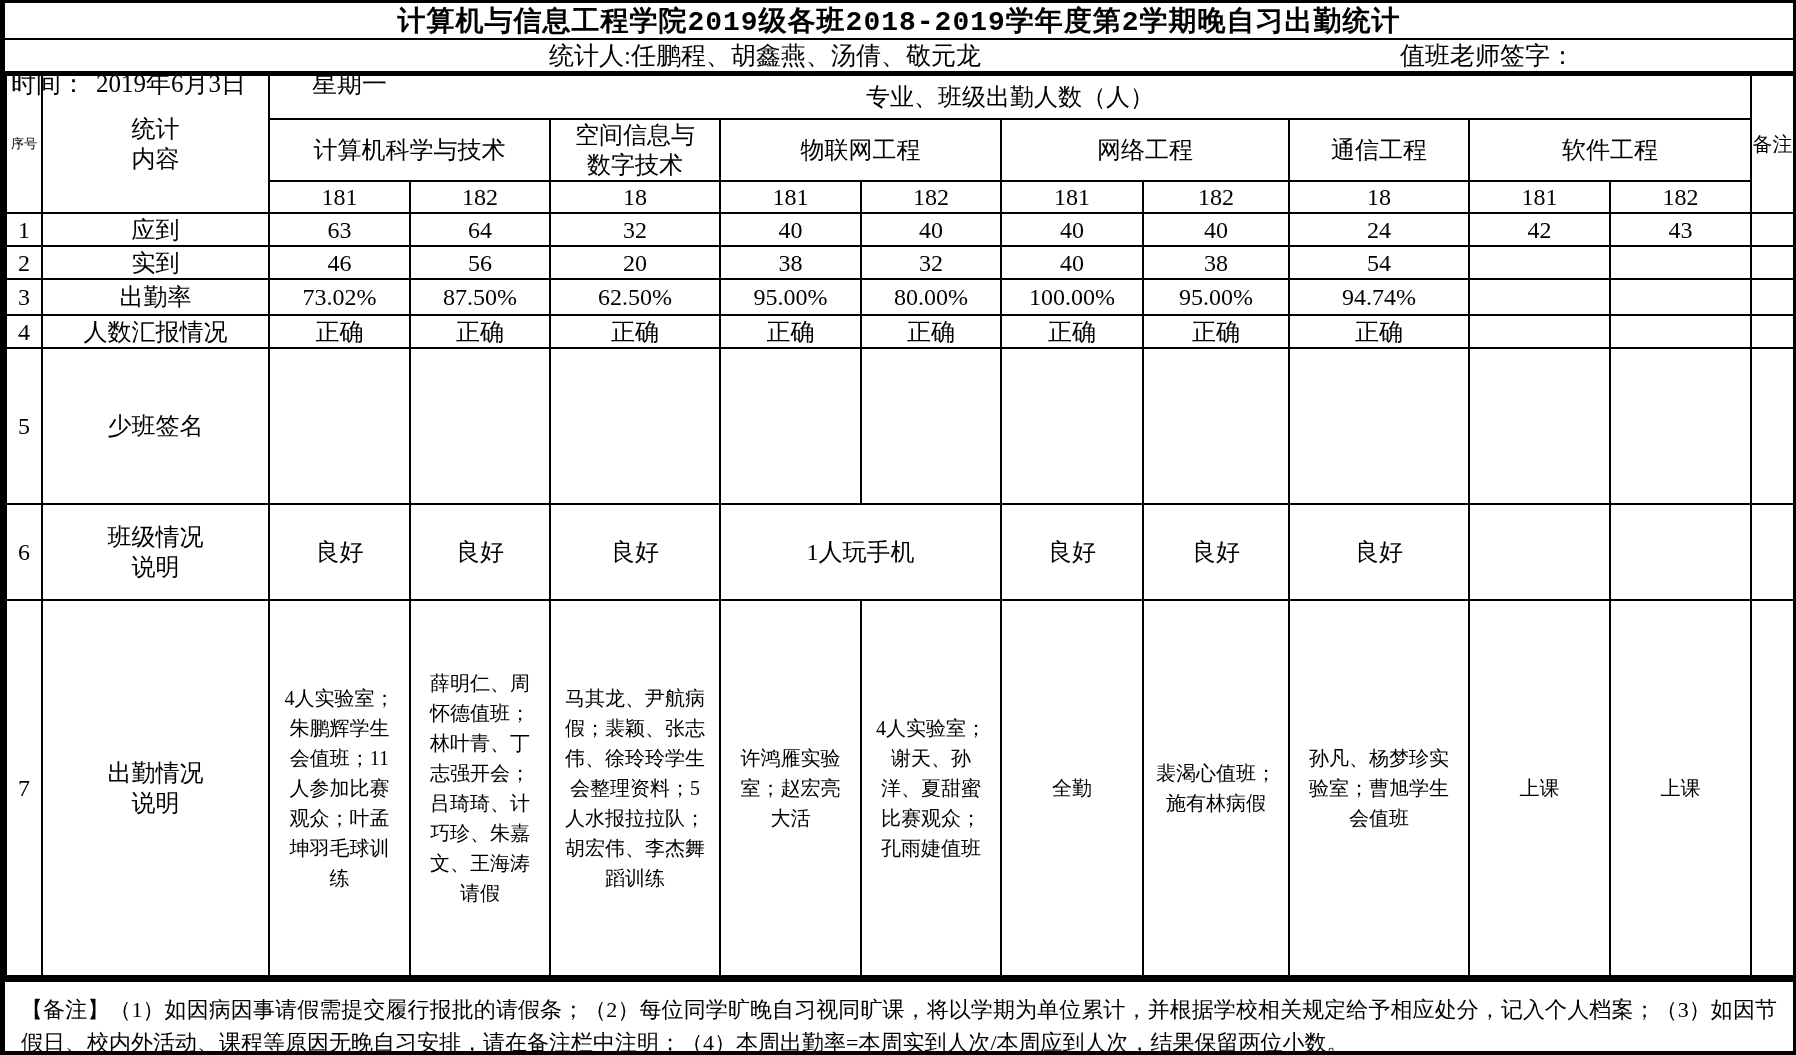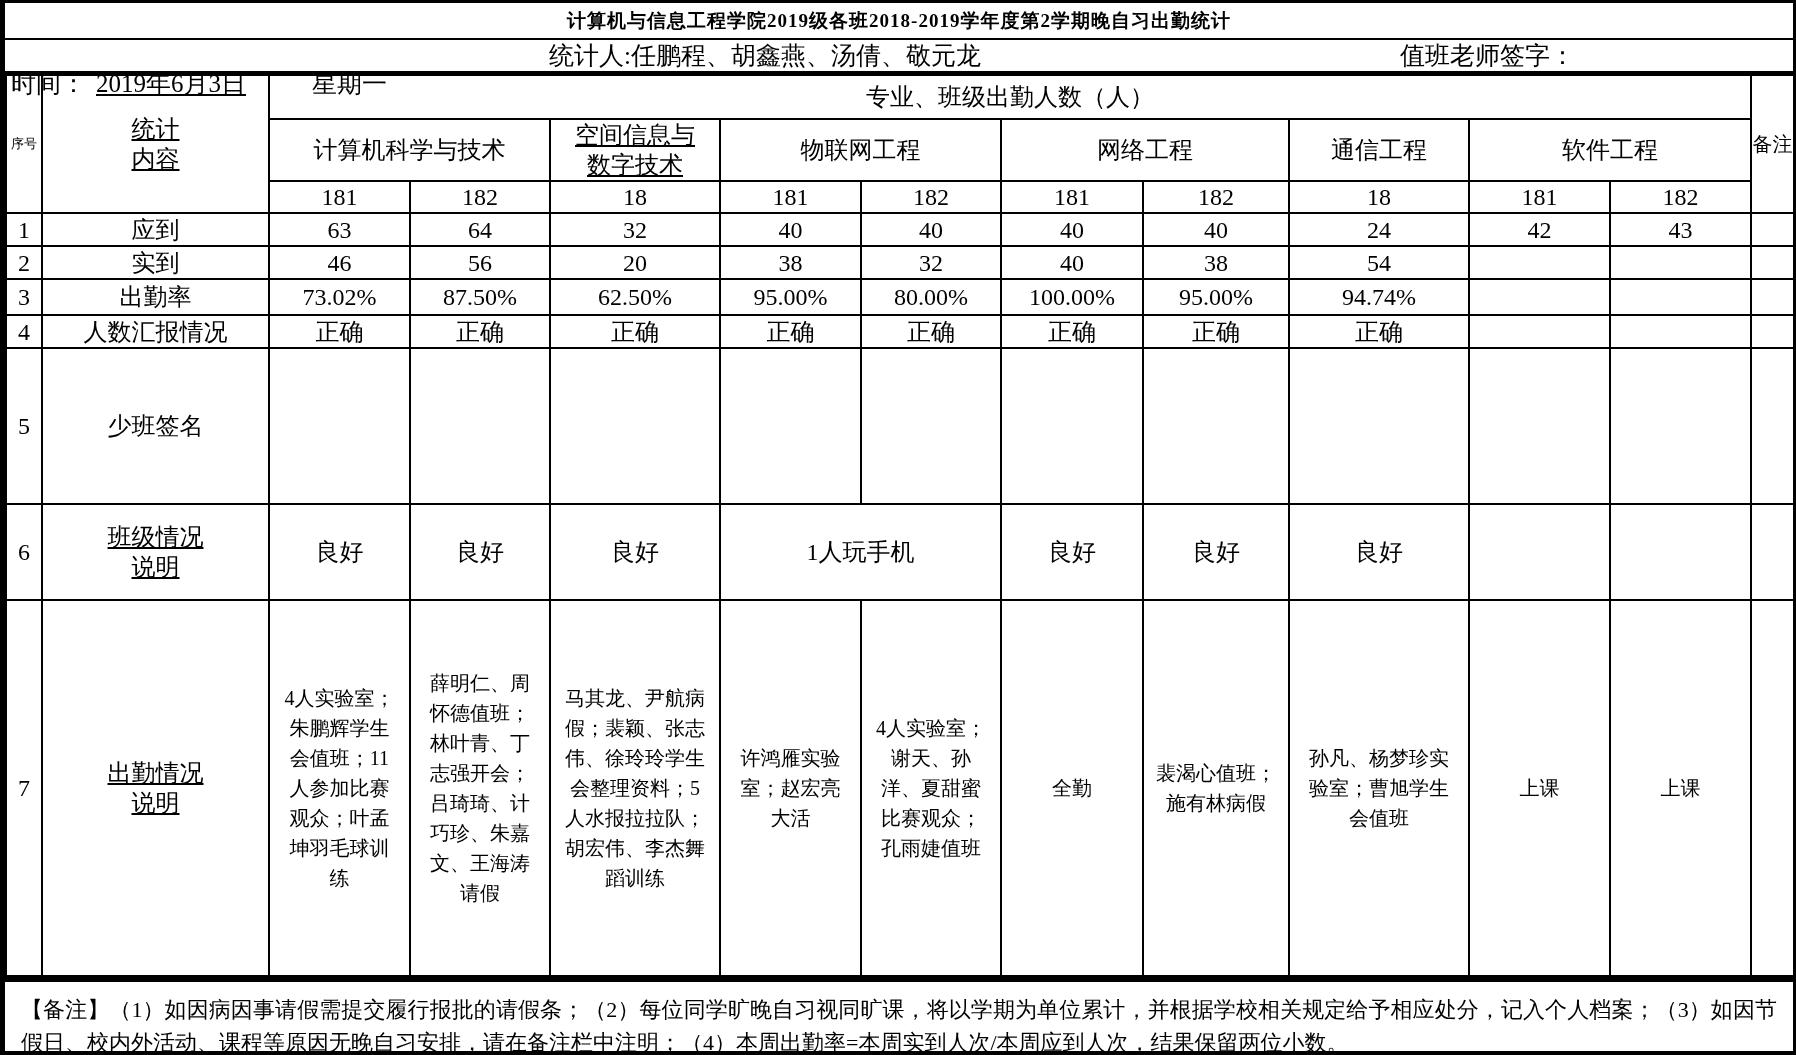--- a/index.html
+++ b/index.html
@@ -1,27 +1,27 @@
 <!DOCTYPE html>
 <html><head>
 <meta charset="utf-8">
 <style>
   html,body{margin:0;padding:0;background:#ffffff;}
   body{font-family:"Liberation Serif","DejaVu Serif",serif;color:#000;}
   .wrap{width:1796px;height:1055px;box-sizing:border-box;border:3px solid #000;border-left-width:5px;border-bottom-width:4px;background:#fff;overflow:hidden;}
-  .title-row{height:35px;border-bottom:2px solid #000;display:flex;align-items:center;justify-content:center;font-size:19px;font-weight:700;letter-spacing:1px;}
+  .title-row{height:35px;border-bottom:2px solid #000;display:flex;align-items:center;justify-content:center;font-size:28px;font-weight:700;letter-spacing:1px;font-family:Liberation Mono, monospace;}
   .info-row{height:34px;border-bottom:3px solid #000;display:flex;font-size:25px;box-sizing:border-box;}
   .info-left{width:544px;box-sizing:border-box;border-right:2px solid #000;display:flex;align-items:center;padding-left:6px;margin-top:43px;}
-  .info-left .date-val{margin-left:10px;text-decoration:underline;}
+  .info-left .date-val{margin-left:10px;}
   .info-left .weekday{margin-left:66px;}
   .info-right{flex:1;display:flex;align-items:center;}
   .info-right .sign{margin-left:auto;margin-right:218px;}
   table{border-collapse:collapse;table-layout:fixed;width:1788px;}
   td{border:2px solid #000;text-align:center;vertical-align:middle;font-size:24px;padding:0;overflow:hidden;line-height:1.25;}
-  .pre{white-space:pre-line;text-decoration:underline;}
+  .pre{white-space:pre-line;}
   .lbl{font-size:24px;}
   .small{font-size:20px;line-height:30px;padding:0 10px;}
   .seqcell{font-size:13px;}
   .bzcell{font-size:20px;letter-spacing:0;}
   .footer-note{border-top:5px solid #000;box-sizing:border-box;height:78px;padding:11px 16px 0 16px;font-size:22px;line-height:33px;text-align:justify;}
 </style>
 </head>
 <body>
 
 <div class="wrap">

